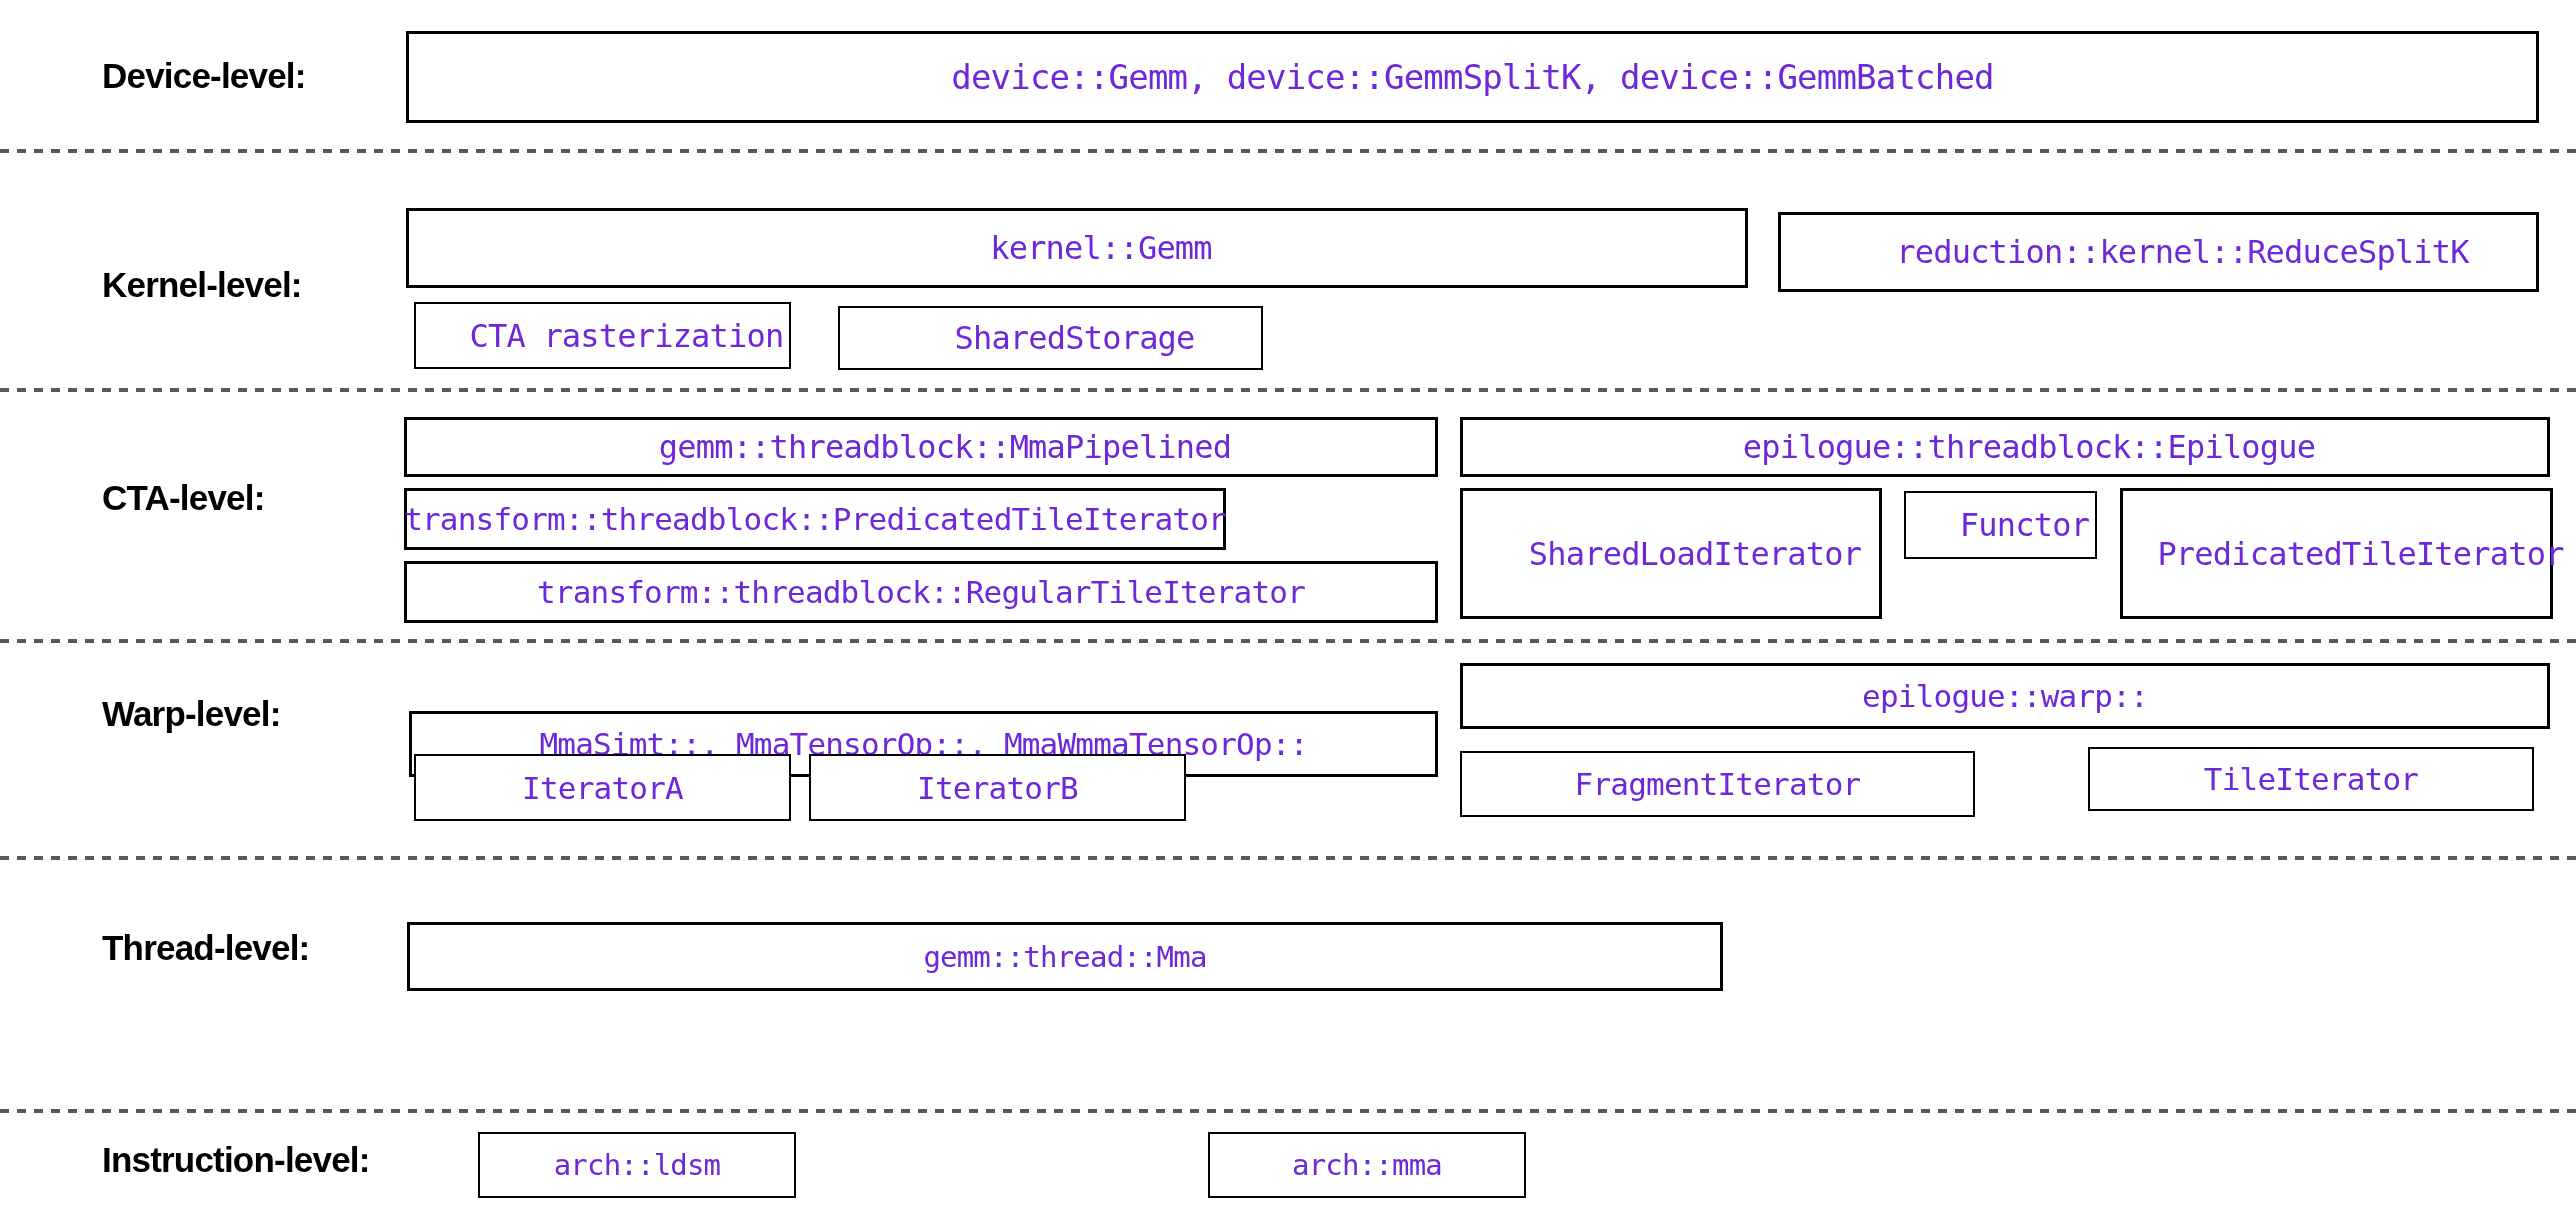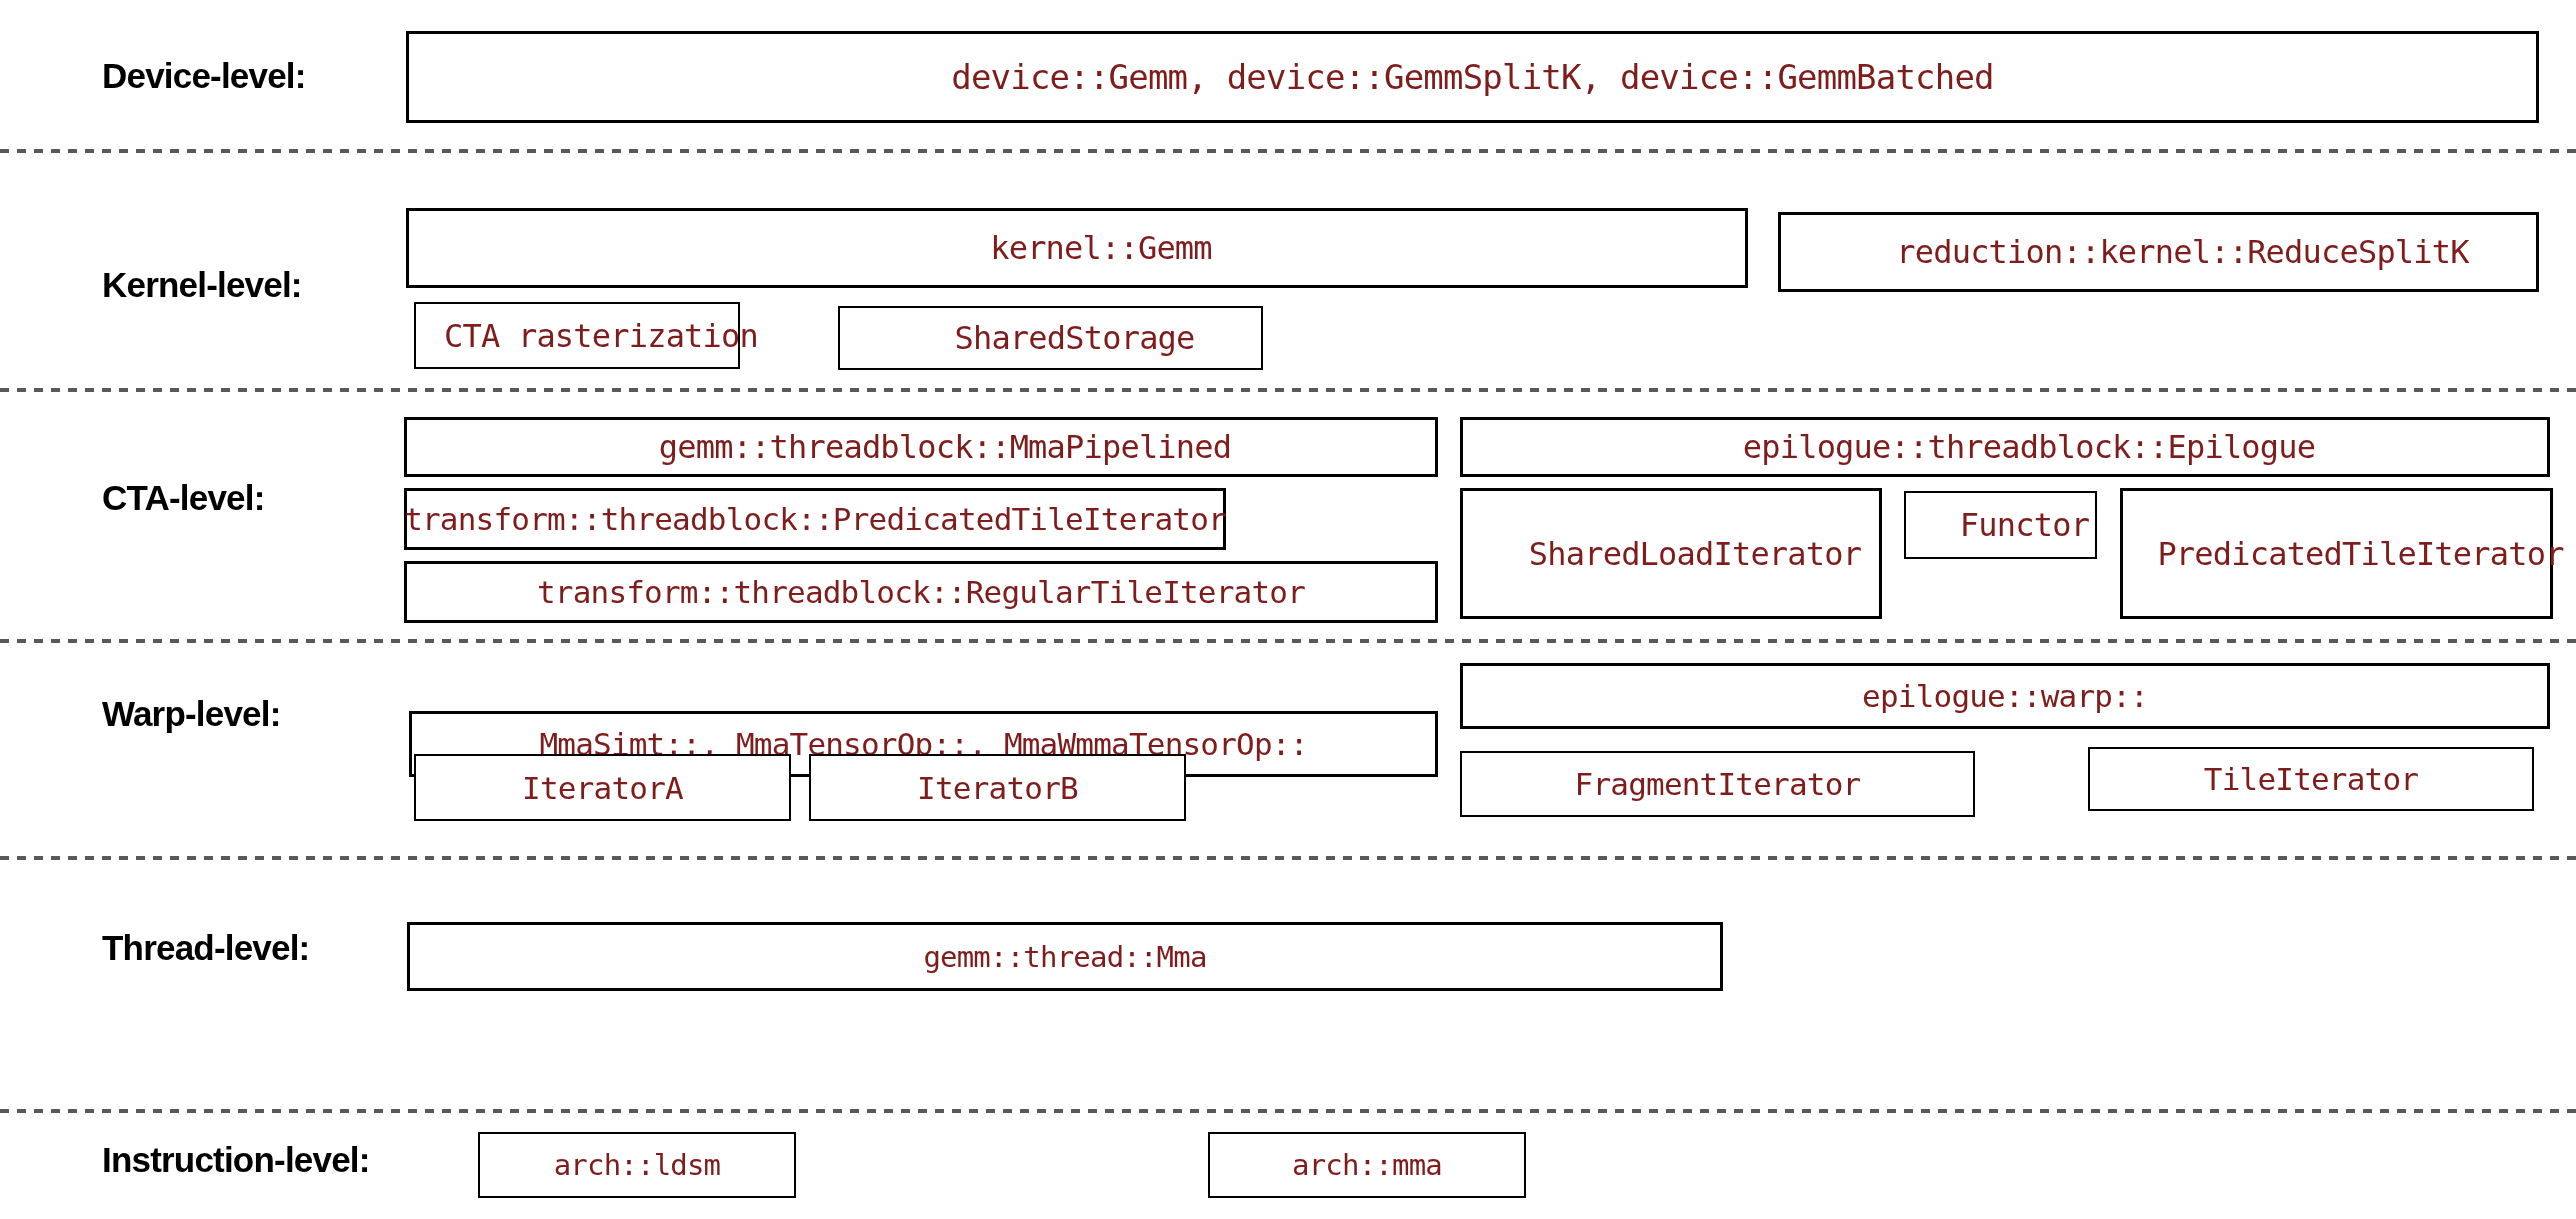--- a/index.html
+++ b/index.html
@@ -32,21 +32,21 @@
   }
   .bx {
     position: absolute;
     box-sizing: border-box;
     border: 3.1px solid #000000;
     background: #ffffff;
     display: flex;
     align-items: center;
     justify-content: center;
     text-align: center;
-    color: #7f1d1d;
+    color: #6d28d9;
     font-size: 31px;
     white-space: nowrap;
     letter-spacing: -0.8px;
   }
   .b3 { border-width: 2.3px; }
   .f44 { font-size: 34px; }
   .f42 { font-size: 32px; padding-left: 48px; }
   .f38 { font-size: 29px; }
 </style>
 </head>
@@ -55,21 +55,21 @@
 <div class="canvas">
 
   <div class="lvl-label" style="top:57px;">Device-level:</div>
   <div class="bx f44" style="left:406px; top:31px; width:2133px; height:92px;">device::Gemm, device::GemmSplitK, device::GemmBatched</div>
 
   <div class="sep" style="top:149px;"></div>
 
   <div class="lvl-label" style="top:266px;">Kernel-level:</div>
   <div class="bx f42" style="left:406px; top:208px; width:1342px; height:80px;">kernel::Gemm</div>
   <div class="bx f42" style="left:1778px; top:212px; width:761px; height:80px;">reduction::kernel::ReduceSplitK</div>
-  <div class="bx f42 b3" style="left:414px; top:302px; width:326px; height:67px;">CTA rasterization</div>
+  <div class="bx f42 b3" style="left:414px; top:302px; width:377px; height:67px;">CTA rasterization</div>
   <div class="bx f42 b3" style="left:838px; top:306px; width:425px; height:64px;">SharedStorage</div>
 
   <div class="sep" style="top:388px;"></div>
 
   <div class="lvl-label" style="top:479px;">CTA-level:</div>
   <div class="bx f42" style="left:404px; top:417px; width:1034px; height:60px;">gemm::threadblock::MmaPipelined</div>
   <div class="bx f42" style="left:1460px; top:417px; width:1090px; height:60px;">epilogue::threadblock::Epilogue</div>
   <div class="bx" style="left:404px; top:488px; width:822px; height:62px;">transform::threadblock::PredicatedTileIterator</div>
   <div class="bx f42" style="left:1460px; top:488px; width:422px; height:131px;">SharedLoadIterator</div>
   <div class="bx f42 b3" style="left:1904px; top:491px; width:193px; height:68px;">Functor</div>

